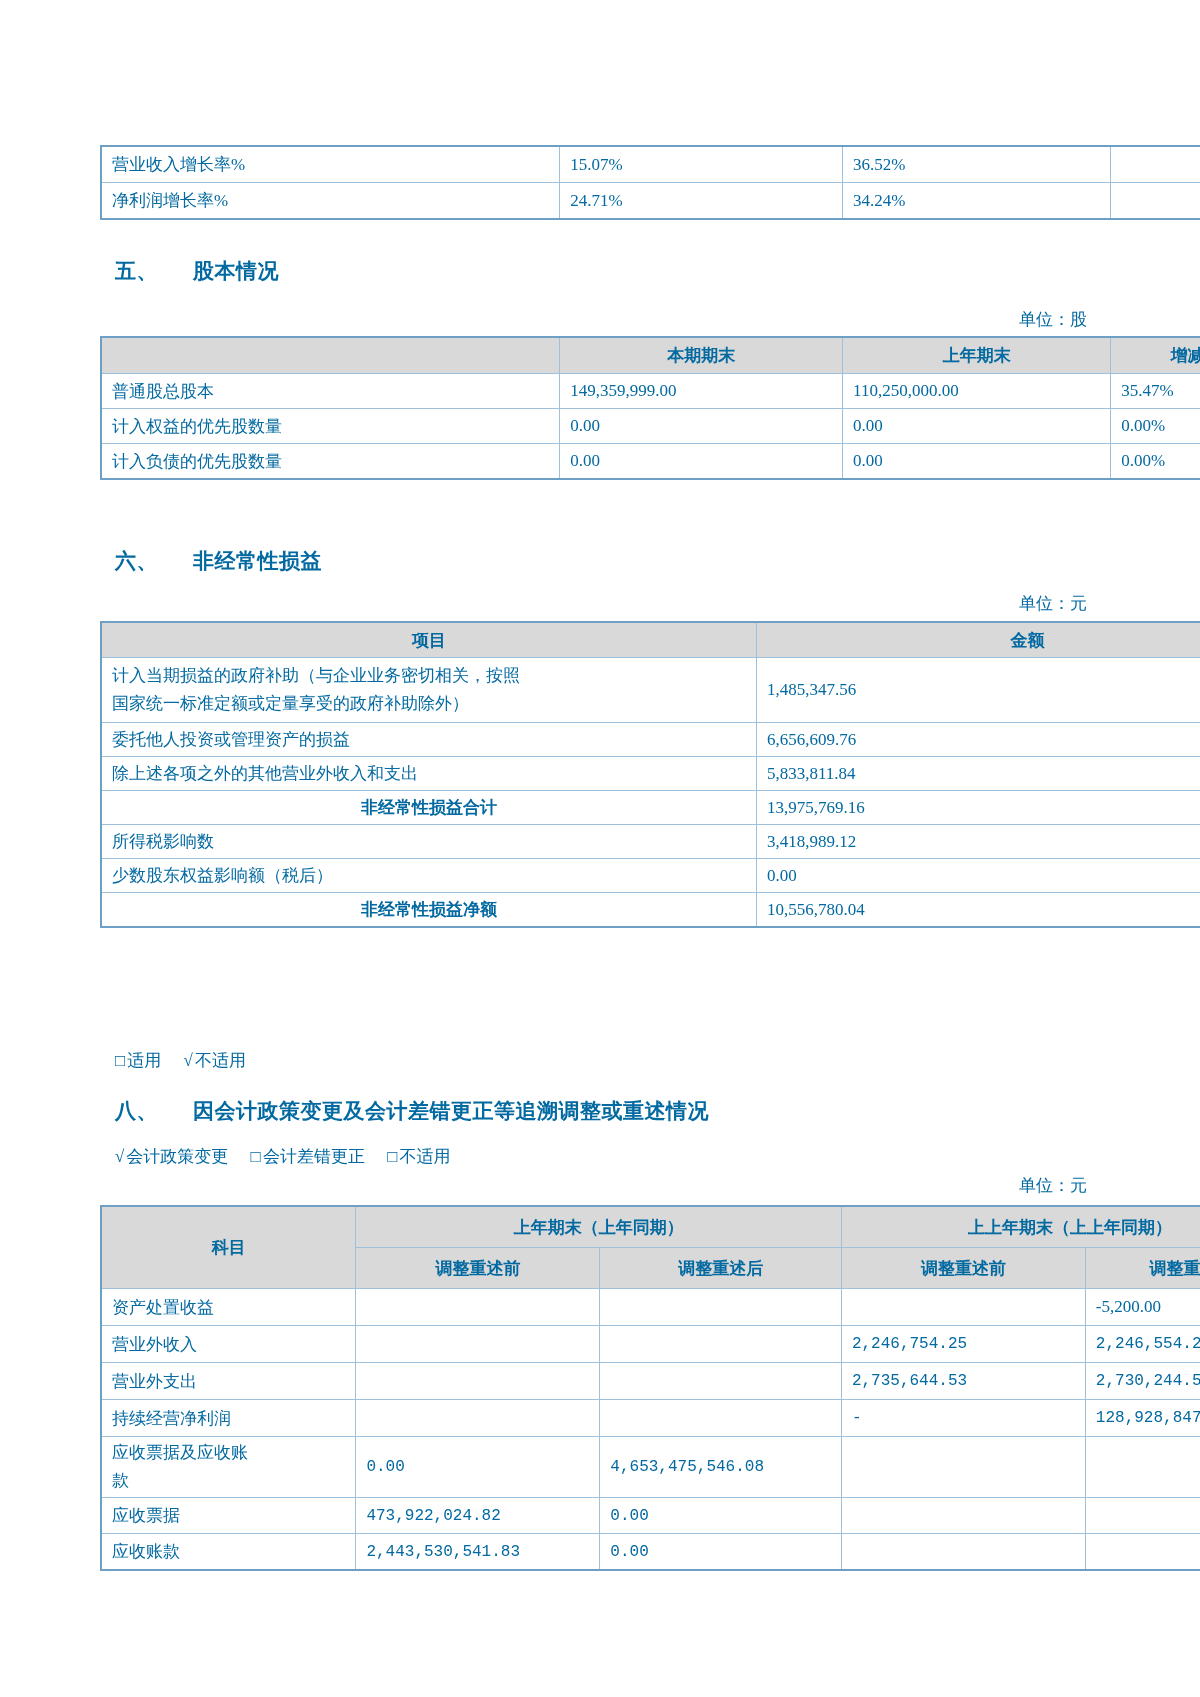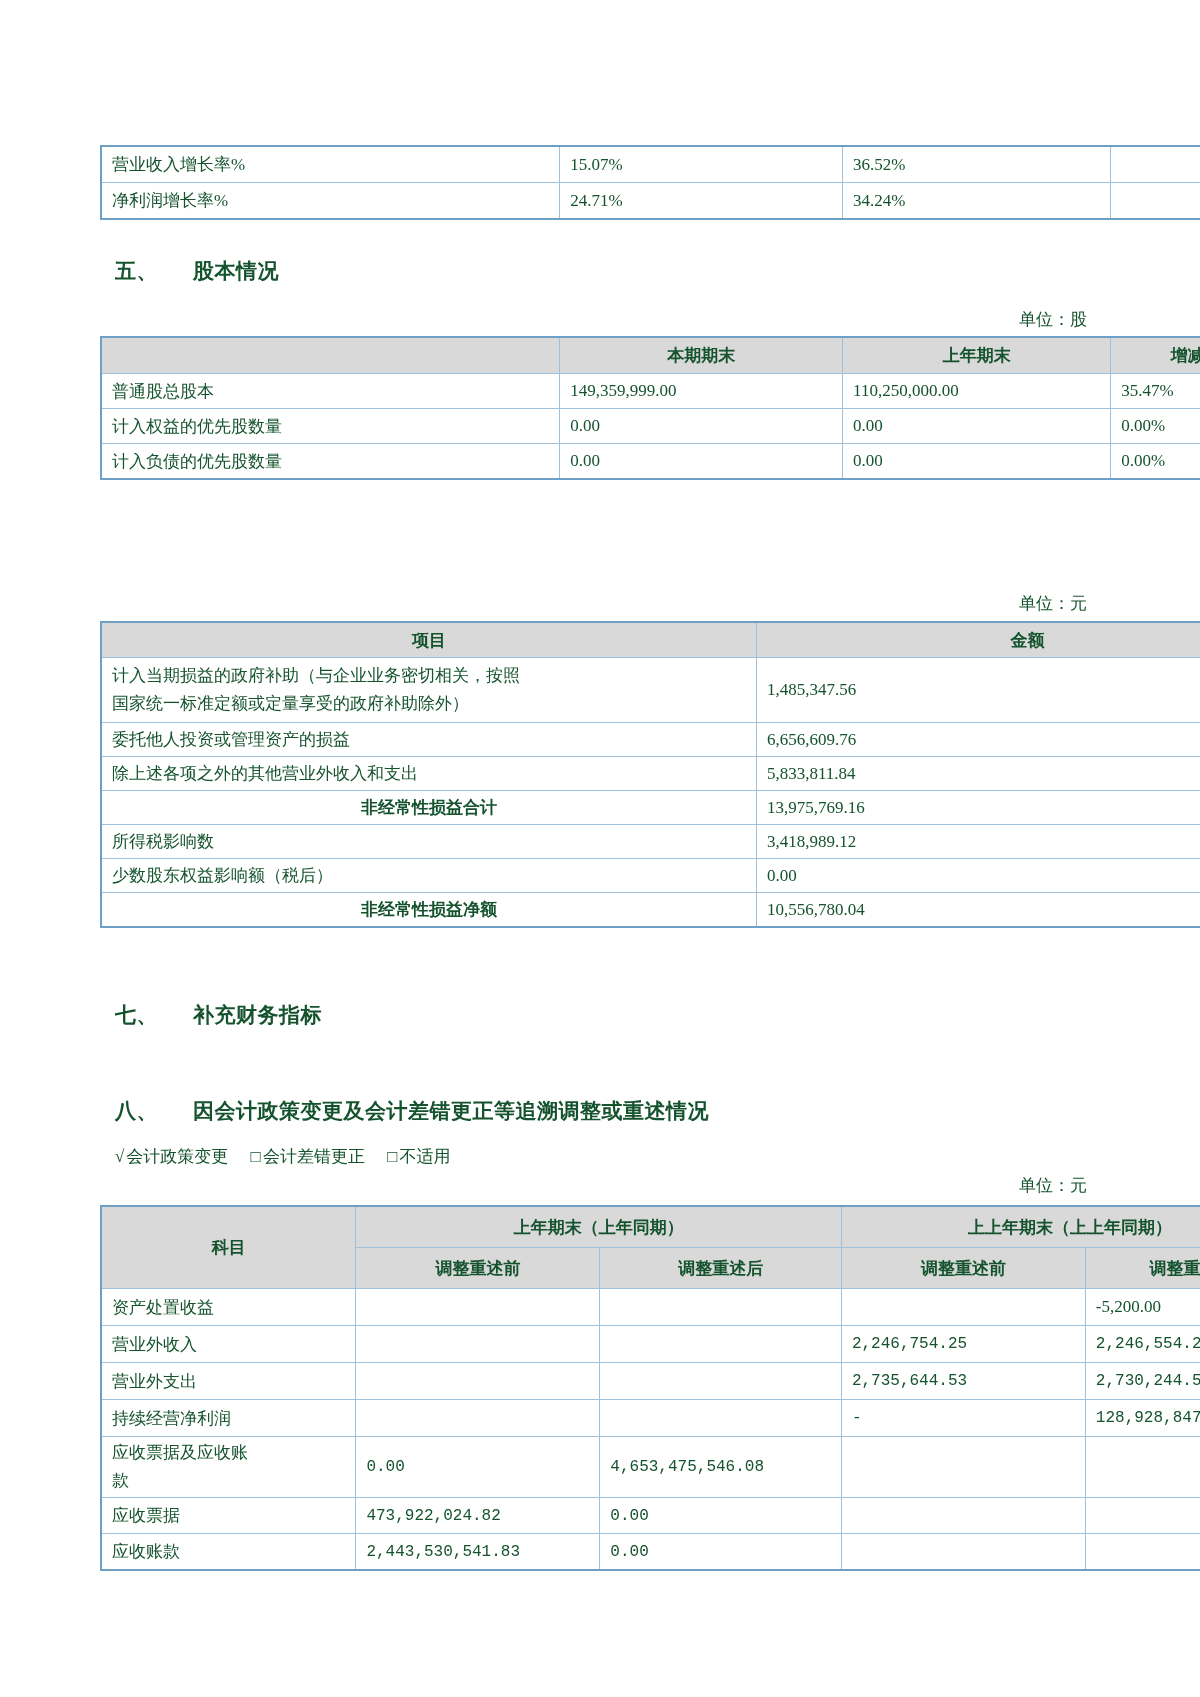--- a/index.html
+++ b/index.html
@@ -1,18 +1,18 @@
 <!DOCTYPE html>
 <html><head>
 <meta charset="utf-8">
 <style>
   html,body{margin:0;padding:0;background:#ffffff;}
   .page{
     position:relative;width:1200px;height:1697px;background:#ffffff;
-    font-family:"Liberation Serif","DejaVu Serif",serif;color:#14532d;overflow:hidden;
+    font-family:"Liberation Serif","DejaVu Serif",serif;color:#0369a1;overflow:hidden;
   }
   .block{position:absolute;left:100px;width:987px;}
   .heading{font-size:21px;font-weight:bold;line-height:30px;padding-left:15px;letter-spacing:0.5px;}
   .h-num{display:inline-block;width:78px;}
   .unit{font-size:17px;text-align:right;line-height:20px;padding-right:2px;}
   .chk-line{font-size:17px;line-height:22px;padding-left:15px;}
   .chk-item{margin-right:18px;}
   .chk-mark{margin-right:2px;}
   table.t-grid{
     border-collapse:collapse;width:100%;table-layout:fixed;
@@ -99,20 +99,23 @@
       </tr>
       <tr class="rh34">
         <td class="lbl">计入负债的优先股数量</td>
         <td class="num">0.00</td>
         <td class="num">0.00</td>
         <td class="num">0.00%</td>
       </tr>
     </tbody>
   </table>
 
+  <div class="block heading" style="top:546px;">
+    <span class="h-num">六、</span><span>非经常性损益</span>
+  </div>
   <div class="block unit" style="top:594px;">单位：元</div>
 
   <table class="block t-grid" style="top:621px;">
     <colgroup>
         <col style="width:540px">
         <col style="width:447px">
       </colgroup>
     <tbody>
       <tr class="rh34">
         <td class="hd">项目</td>
@@ -143,22 +146,23 @@
         <td class="lbl">少数股东权益影响额（税后）</td>
         <td class="num">0.00</td>
       </tr>
       <tr class="rh33">
         <td class="tot">非经常性损益净额</td>
         <td class="num">10,556,780.04</td>
       </tr>
     </tbody>
   </table>
 
-  <div class="block heading" style="top:1000px;">
-    <span class="h-num">七、</span><span>补充财务指标</span>
+  <div class="block chk-line" style="top:1050px;">
+    <span class="chk-item"><span class="chk-mark">□</span><span>适用</span></span>
+    <span class="chk-item"><span class="chk-mark">√</span><span>不适用</span></span>
   </div>
 
   <div class="block chk-line" style="top:1146px;">
     <span class="chk-item"><span class="chk-mark">√</span><span>会计政策变更</span></span>
     <span class="chk-item"><span class="chk-mark">□</span><span>会计差错更正</span></span>
     <span class="chk-item"><span class="chk-mark">□</span><span>不适用</span></span>
   </div>
   <div class="block heading" style="top:1096px;">
     <span class="h-num">八、</span><span>因会计政策变更及会计差错更正等追溯调整或重述情况</span>
   </div>

